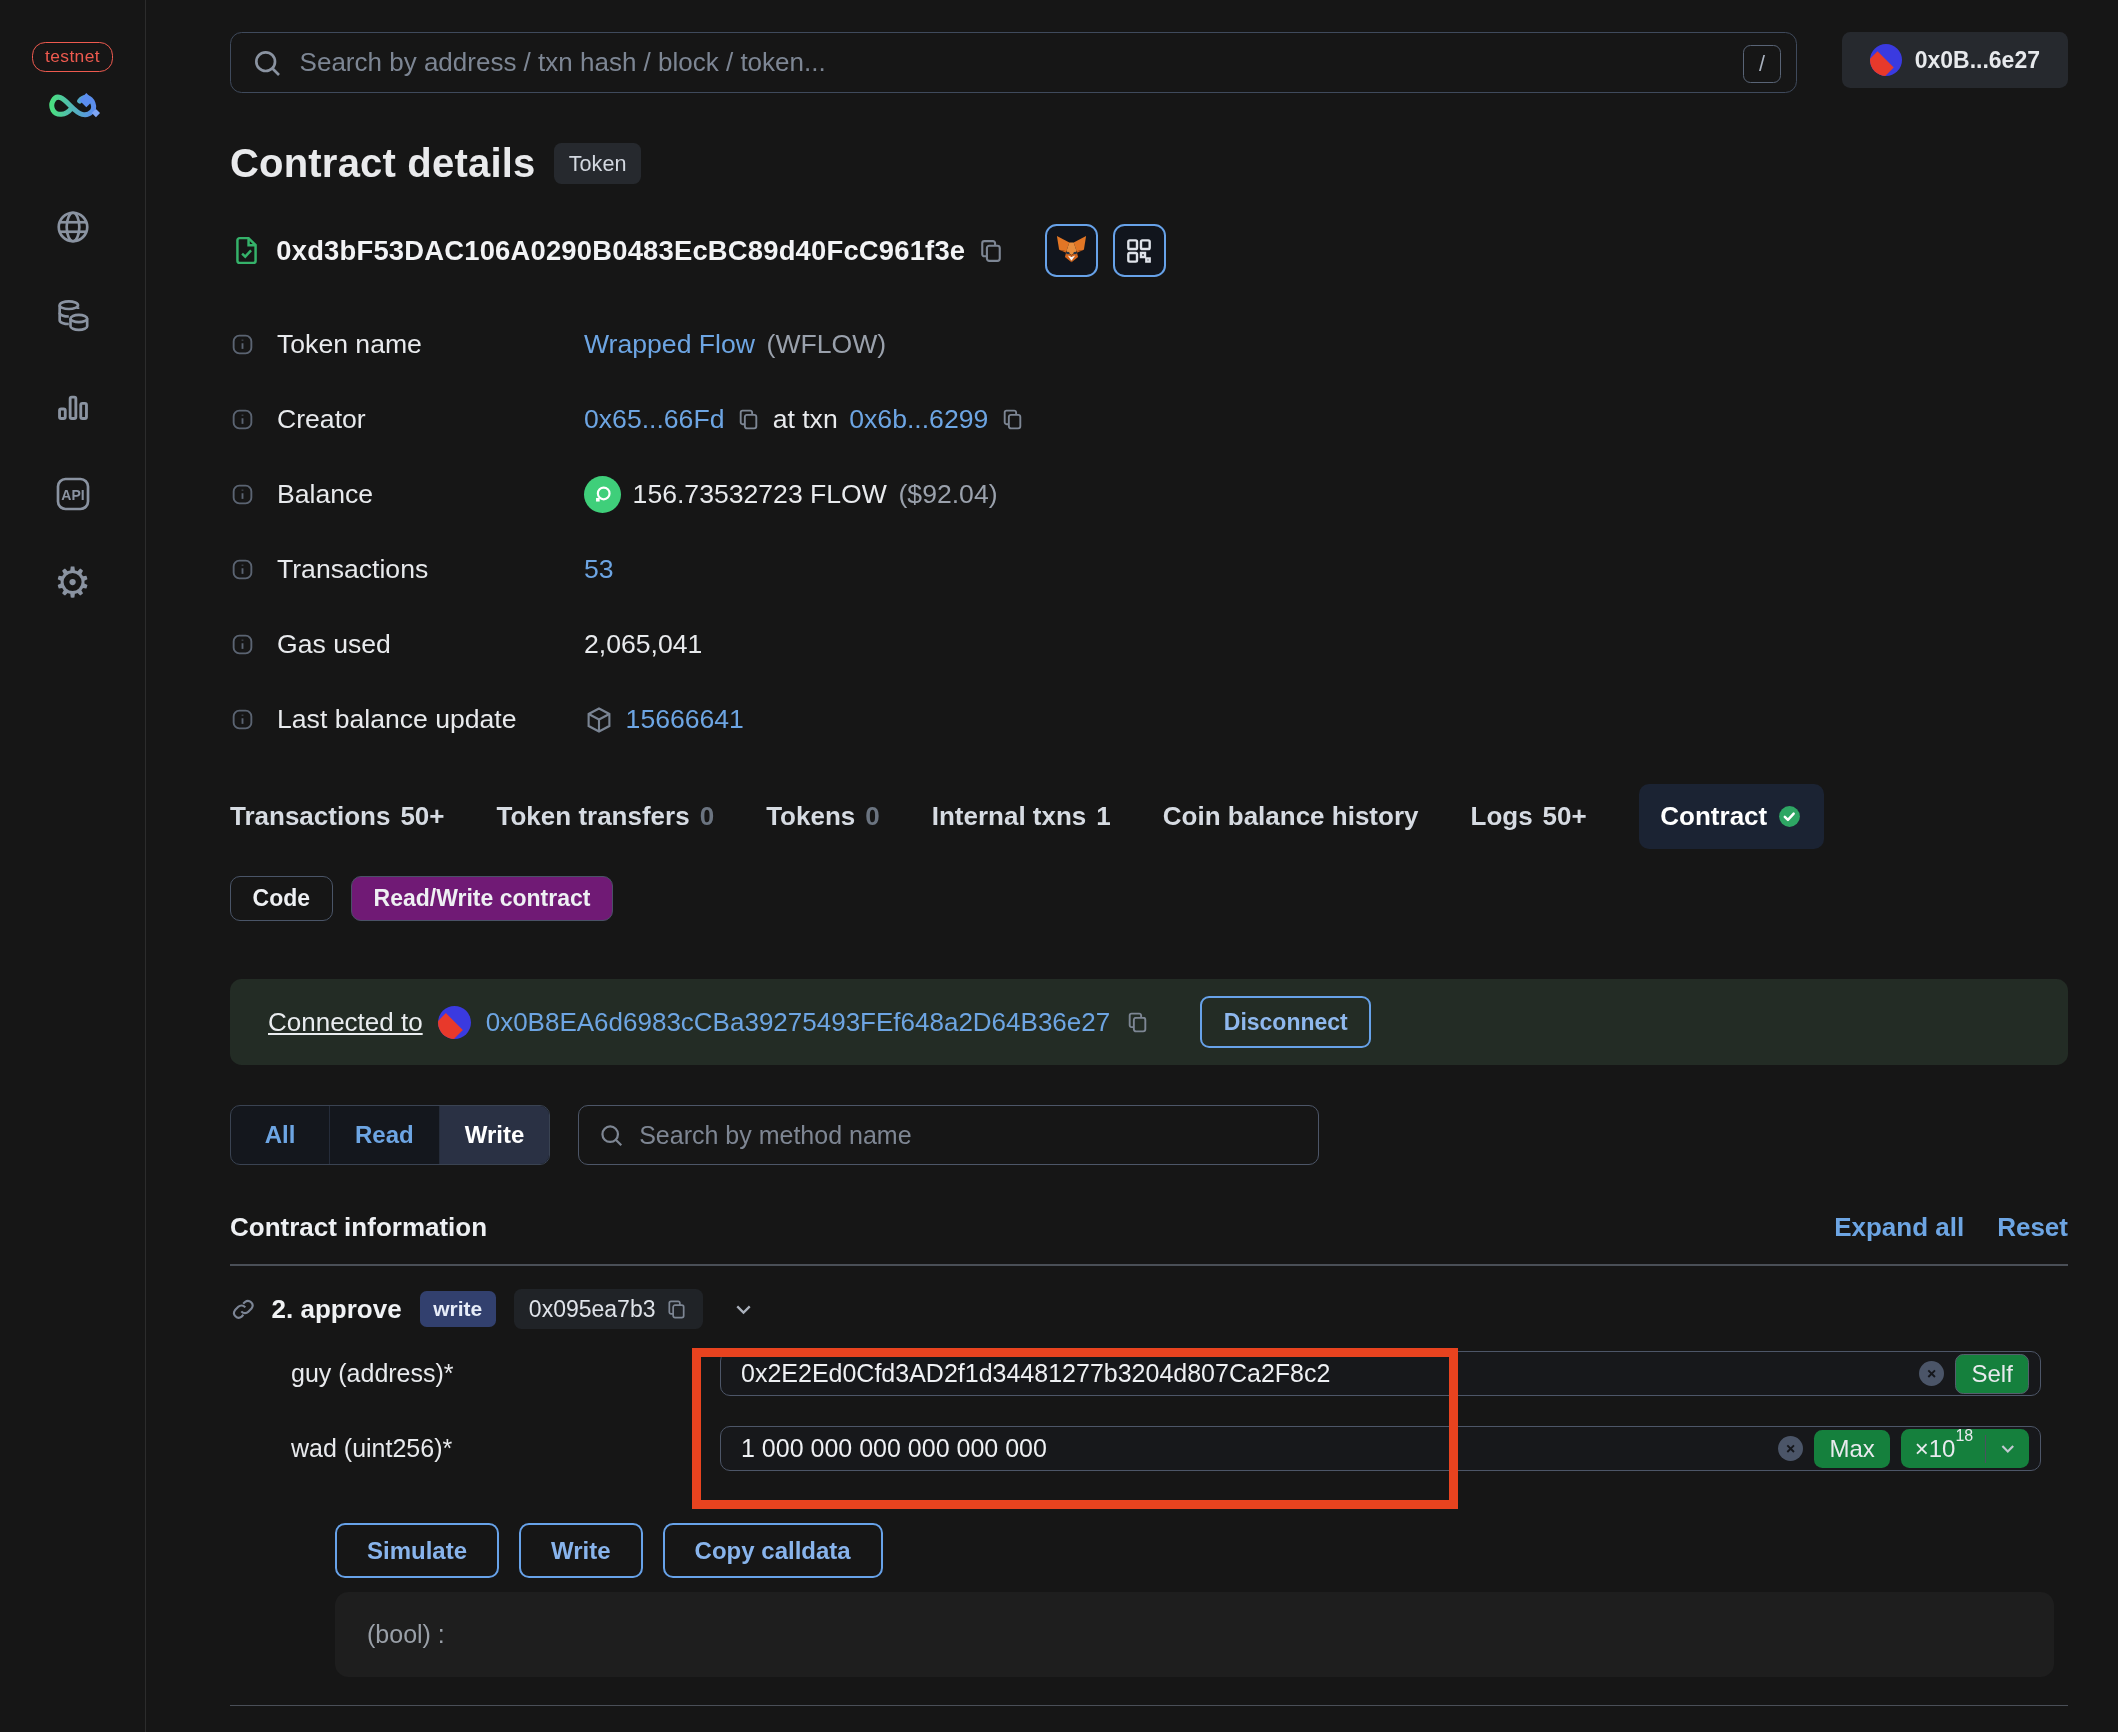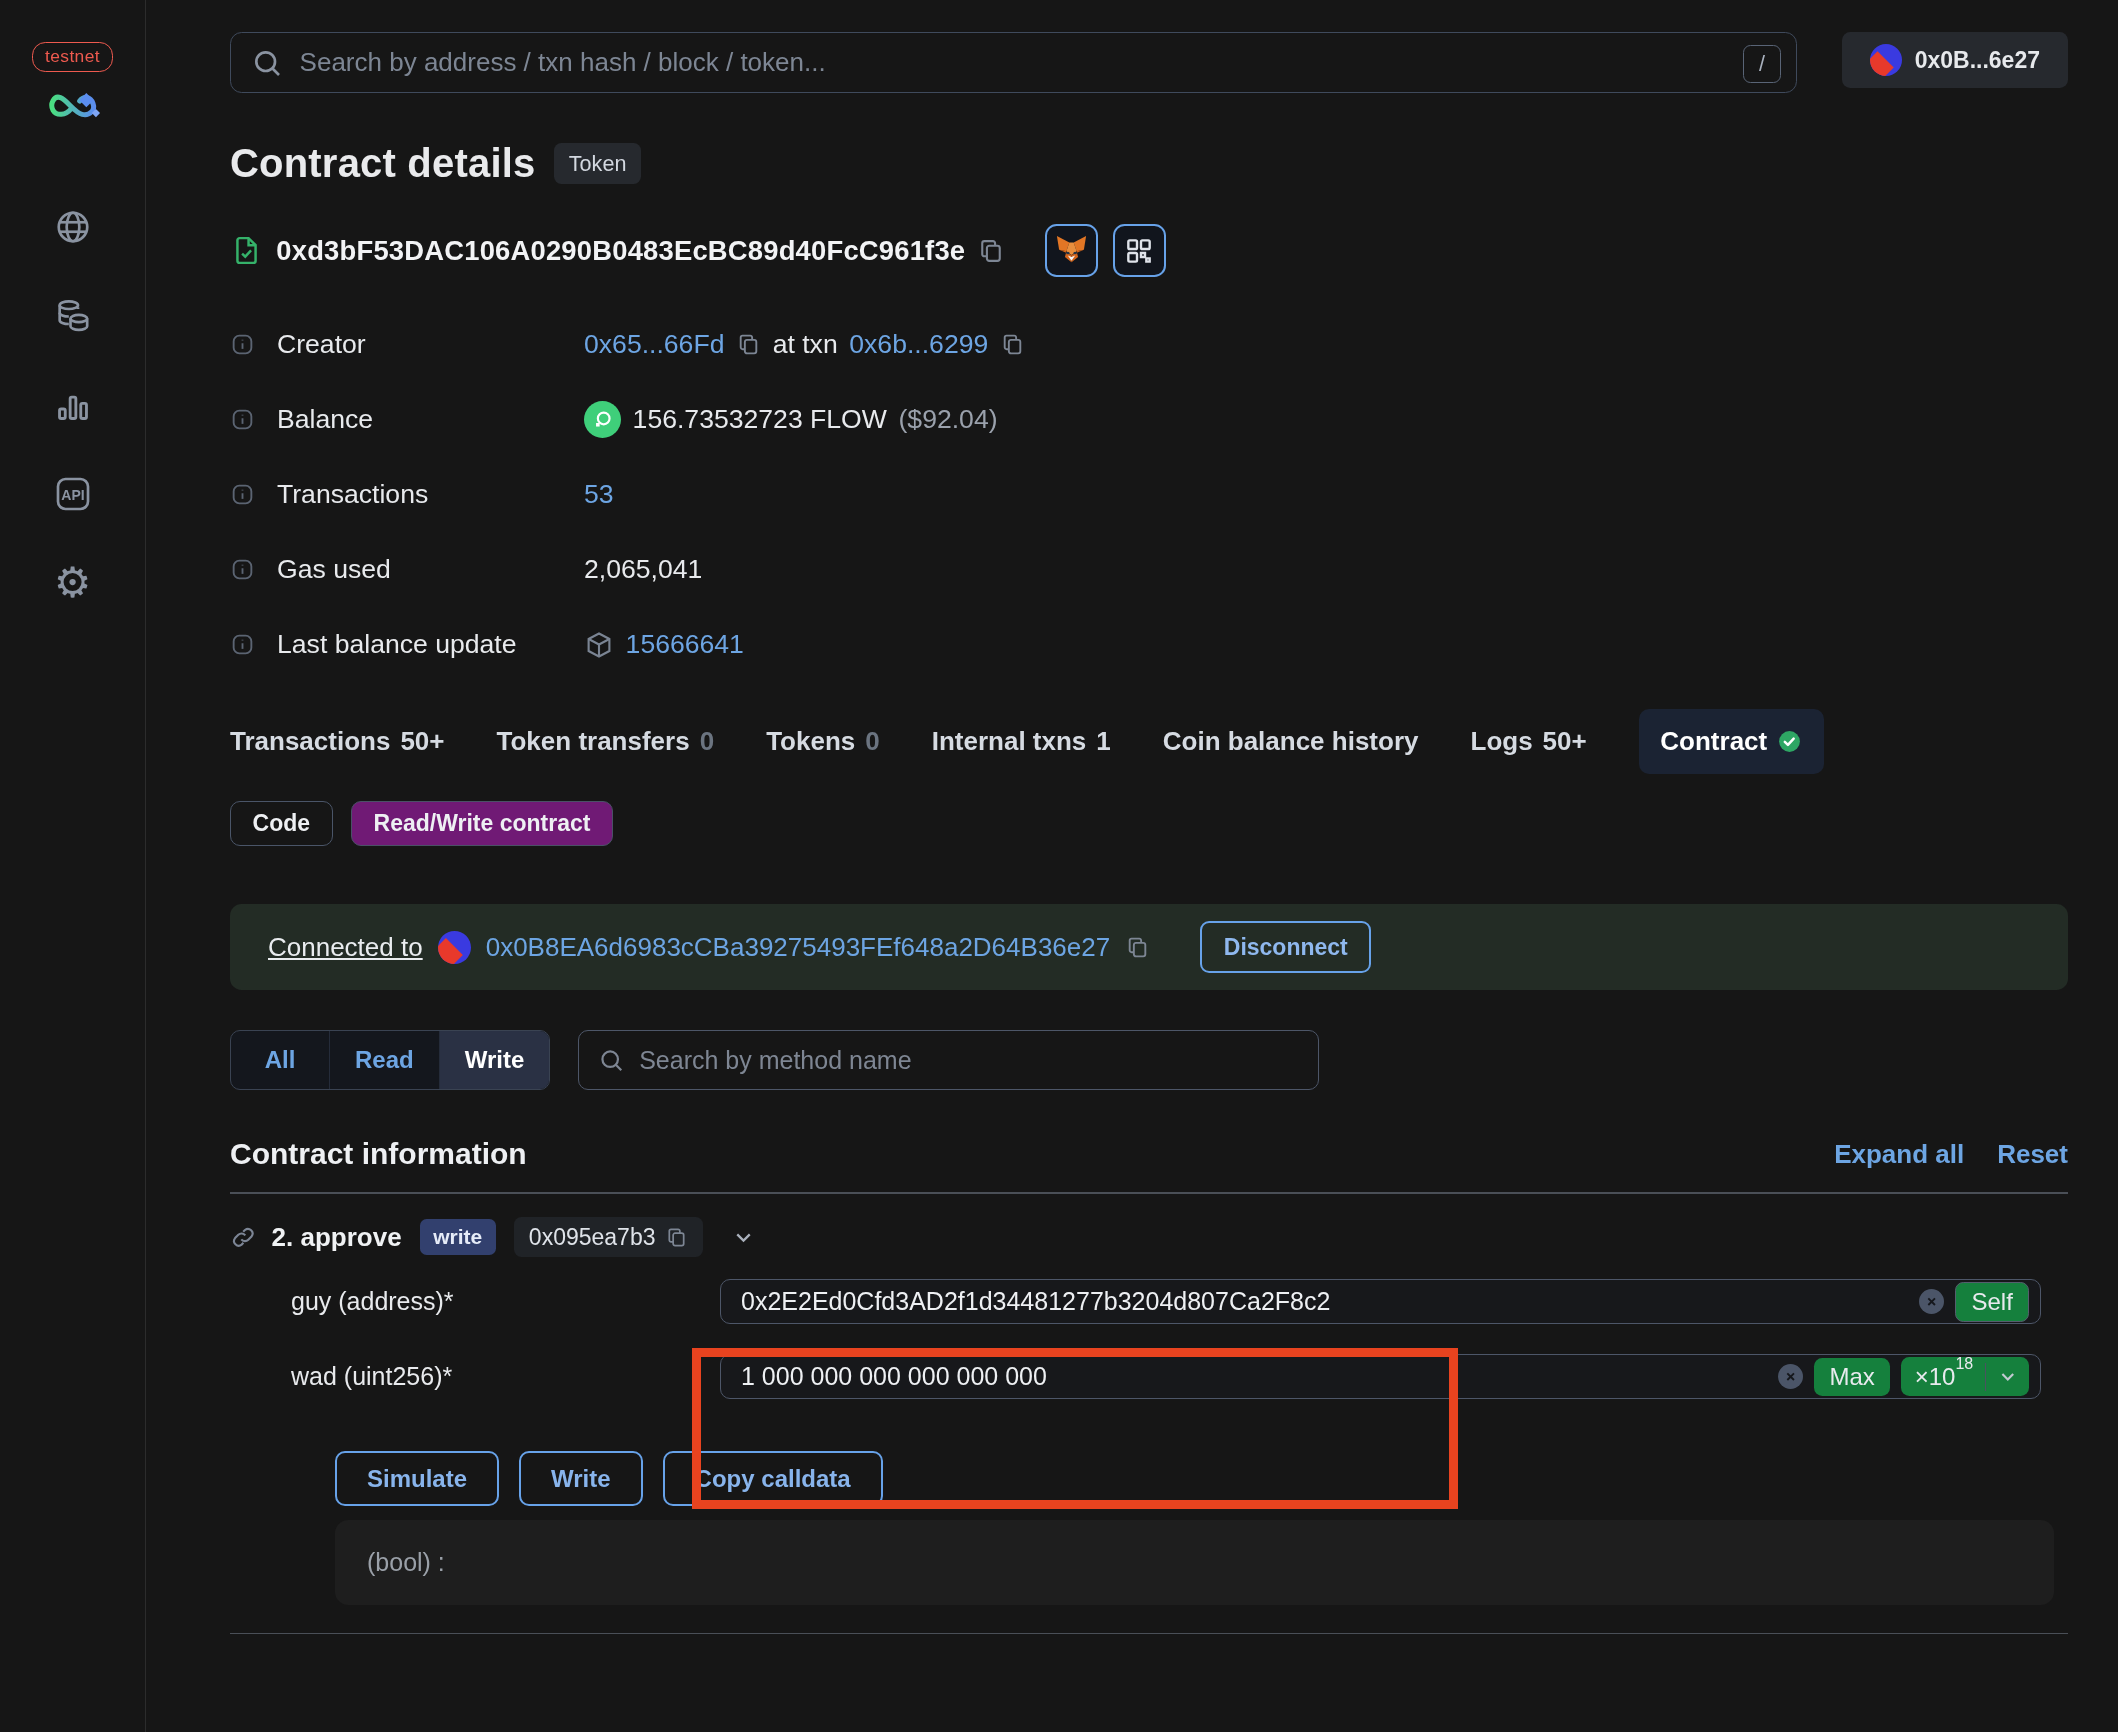--- a/index.html
+++ b/index.html
@@ -121,21 +121,21 @@
     margin-left:28px; width:741px; height:60px; border:1.7px solid #4d5668; border-radius:10px;
     display:flex; align-items:center; padding:0 18.3px; gap:15px;
   }
   .method-search input {
     flex:1; background:transparent; border:none; outline:none;
     font:400 25px "Liberation Sans","DejaVu Sans",sans-serif; color:#cfd4dc;
   }
   .method-search input::placeholder { color:#7e8693; }
 
   .ci-head { margin-top:47px; display:flex; align-items:center; justify-content:space-between; }
-  .ci-title { font-size:30px; font-weight:700; color:#eef0f3; }
+  .ci-title { font-size:26px; font-weight:700; color:#eef0f3; }
   .ci-links { display:flex; gap:33px; font-size:26px; font-weight:600; color:#6da5e3; }
   .divider { margin-top:21px; height:1.7px; background:#4a4f57; }
   .divider2 { margin-top:28px; height:1.7px; background:#4a4f57; }
 
   .method-row { margin-top:19px; height:48px; display:flex; align-items:center; }
   .method-name { margin-left:15px; font-size:26px; font-weight:700; color:#f0f2f4; }
   .write-badge { margin-left:18.3px; background:#32406e; border-radius:6.6px; padding:5.8px 13.3px; font-size:21px; font-weight:600; color:#e6ecf8; }
   .selector-chip { margin-left:18.3px; background:#202327; border-radius:7.5px; padding:6.6px 15px; display:flex; align-items:center; gap:10px; font-size:23px; color:#dfe3e9; }
   .method-chevron { margin-left:28px; color:#aab1bc; }
 
@@ -299,20 +299,34 @@
 
   <div class="info-block">
     <div class="info-row">
       <span class="info-ic">
         <svg width="25" height="25" viewBox="0 0 24 24" fill="none" stroke="currentColor" stroke-width="1.8">
           <rect x="3.5" y="3.5" width="17" height="17" rx="5.5"></rect>
             <line x1="12" y1="10.8" x2="12" y2="16.2"></line>
             <line x1="12" y1="7.4" x2="12" y2="8.2"></line>
         </svg>
       </span>
+      <span class="info-label">Token name</span>
+      <span class="info-value">
+        <span class="lnk">Wrapped Flow</span>
+        <span class="dim">(WFLOW)</span>
+      </span>
+    </div>
+    <div class="info-row">
+      <span class="info-ic">
+        <svg width="25" height="25" viewBox="0 0 24 24" fill="none" stroke="currentColor" stroke-width="1.8">
+          <rect x="3.5" y="3.5" width="17" height="17" rx="5.5"></rect>
+            <line x1="12" y1="10.8" x2="12" y2="16.2"></line>
+            <line x1="12" y1="7.4" x2="12" y2="8.2"></line>
+        </svg>
+      </span>
       <span class="info-label">Creator</span>
       <span class="info-value">
         <span class="lnk">0x65...66Fd</span>
         <span class="copy-ic" style="margin-left:0">
           <svg width="25" height="25" viewBox="0 0 24 24" fill="none" stroke="currentColor" stroke-width="1.8">
             <rect x="8.5" y="7.5" width="11" height="13" rx="2"></rect>
             <path d="M15.5 7.5V5.3A1.8 1.8 0 0 0 13.7 3.5H6.3A1.8 1.8 0 0 0 4.5 5.3v9.4a1.8 1.8 0 0 0 1.8 1.8h2.2"></path>
           </svg>
         </span>
         <span>at txn</span>

